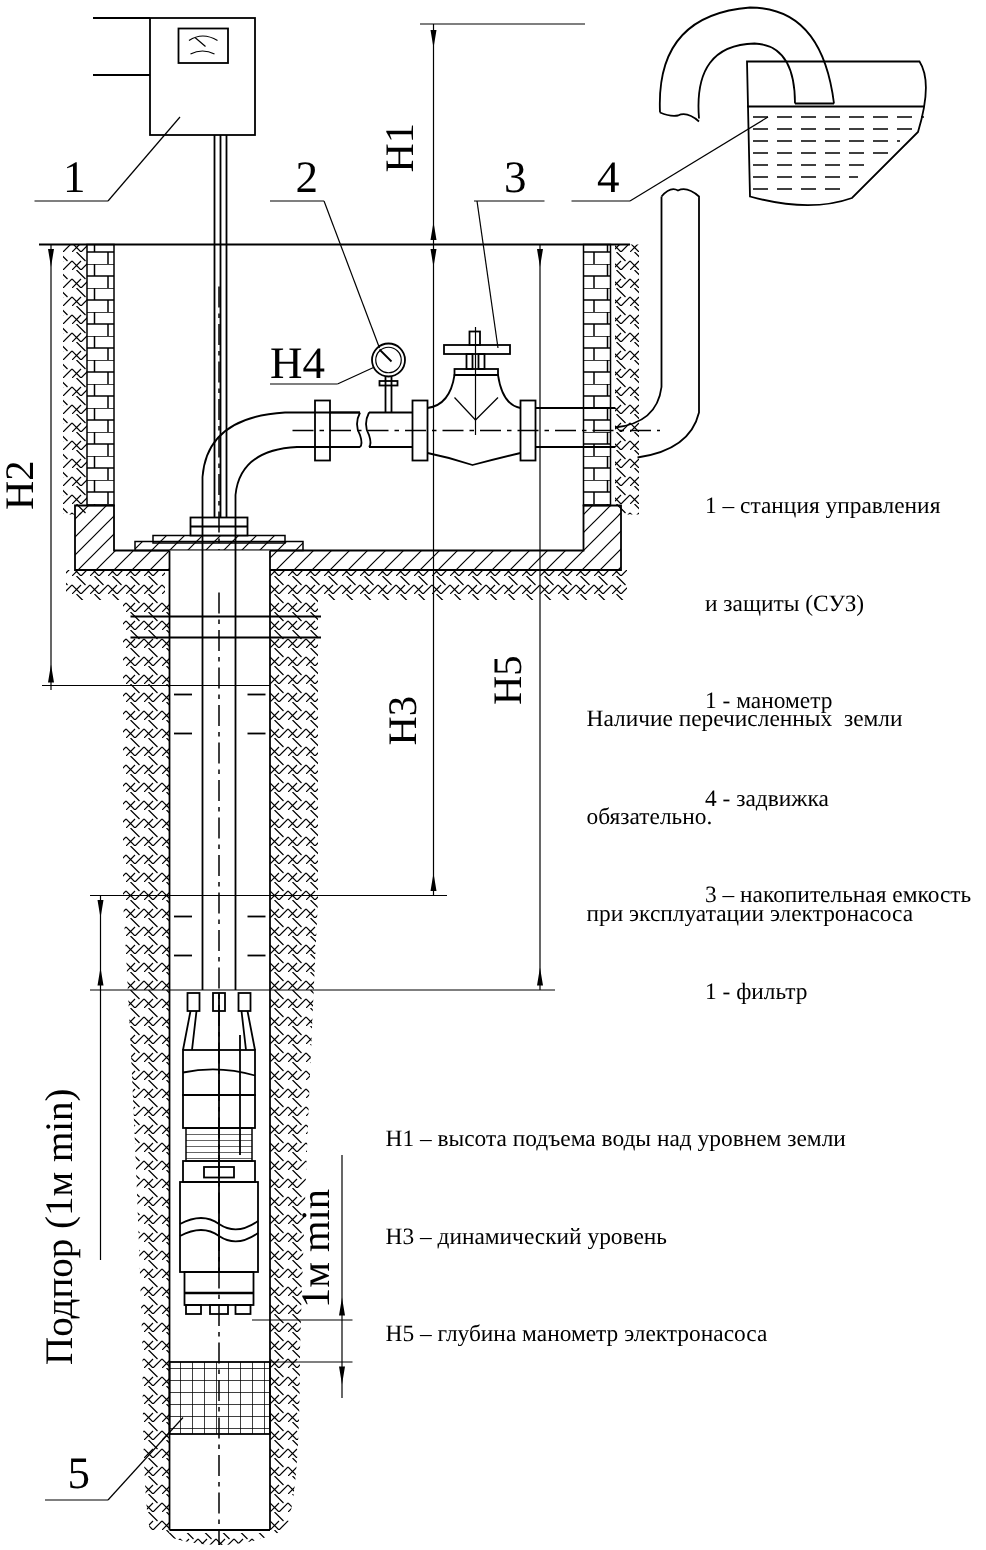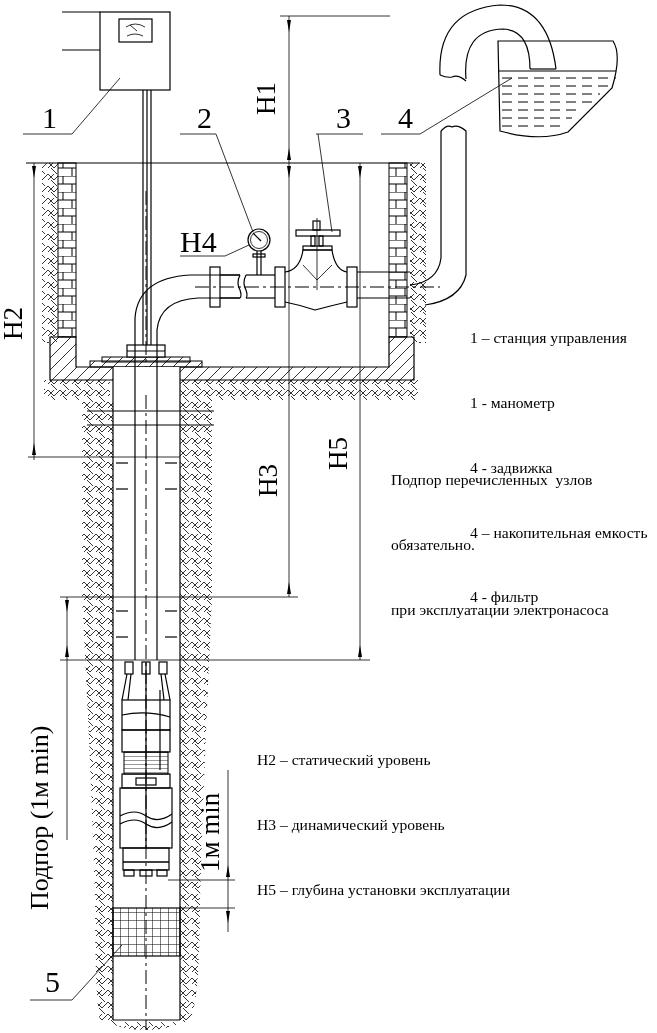--- a/index.html
+++ b/index.html
@@ -263,35 +263,36 @@
     <line class="lt" x1="228" y1="770" x2="228" y2="932"></line>
     <line class="lt" x1="168" y1="880" x2="235" y2="880"></line>
     <line class="lt" x1="180" y1="908" x2="235" y2="908"></line>
     <path d="M226 877 L228 865 L230 877 Z M226 911 L228 923 L230 911 Z" fill="#000"></path>
     <text class="txt vlab" transform="translate(219 872) rotate(-90)">1м min</text>
   </g>
 </svg>
 
 <div class="note" style="left:438px; top:284px;margin-left:32px;">
   <div>1 – станция управления</div>
+  <div>и защиты (СУЗ)</div>
   <div>1 - манометр</div>
   <div>4 - задвижка</div>
-  <div>4 – накопительная емкость</div>
-  <div>4 - фильтр</div>
+  <div>3 – накопительная емкость</div>
+  <div>1 - фильтр</div>
 </div>
 <div class="note" style="left:391px; top:426px;">
-  <div>Подпор перечисленных  узлов</div>
+  <div>Наличие перечисленных  земли</div>
   <div>обязательно.</div>
   <div>при эксплуатации электронасоса</div>
 </div>
 
 <div class="note" style="left:257px; top:706px;">
-  <div>H2 – статический уровень</div>
+  <div>H1 – высота подъема воды над уровнем земли</div>
   <div>H3 – динамический уровень</div>
-  <div>H5 – глубина установки эксплуатации</div>
+  <div>H5 – глубина манометр электронасоса</div>
   
   
   
   
   
   
   
   
   
 </div>

